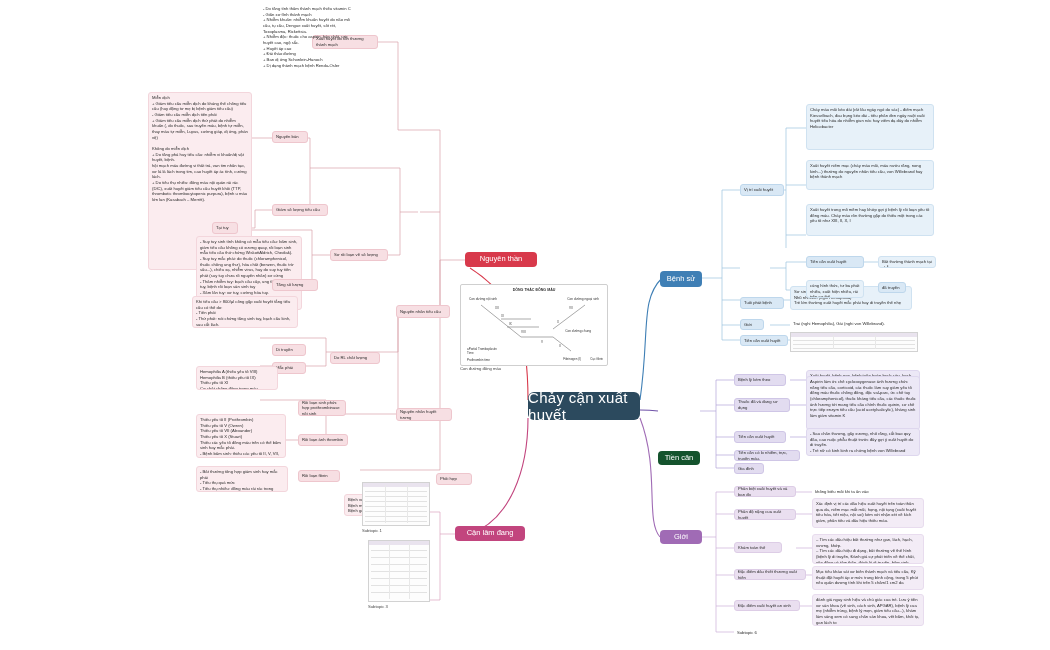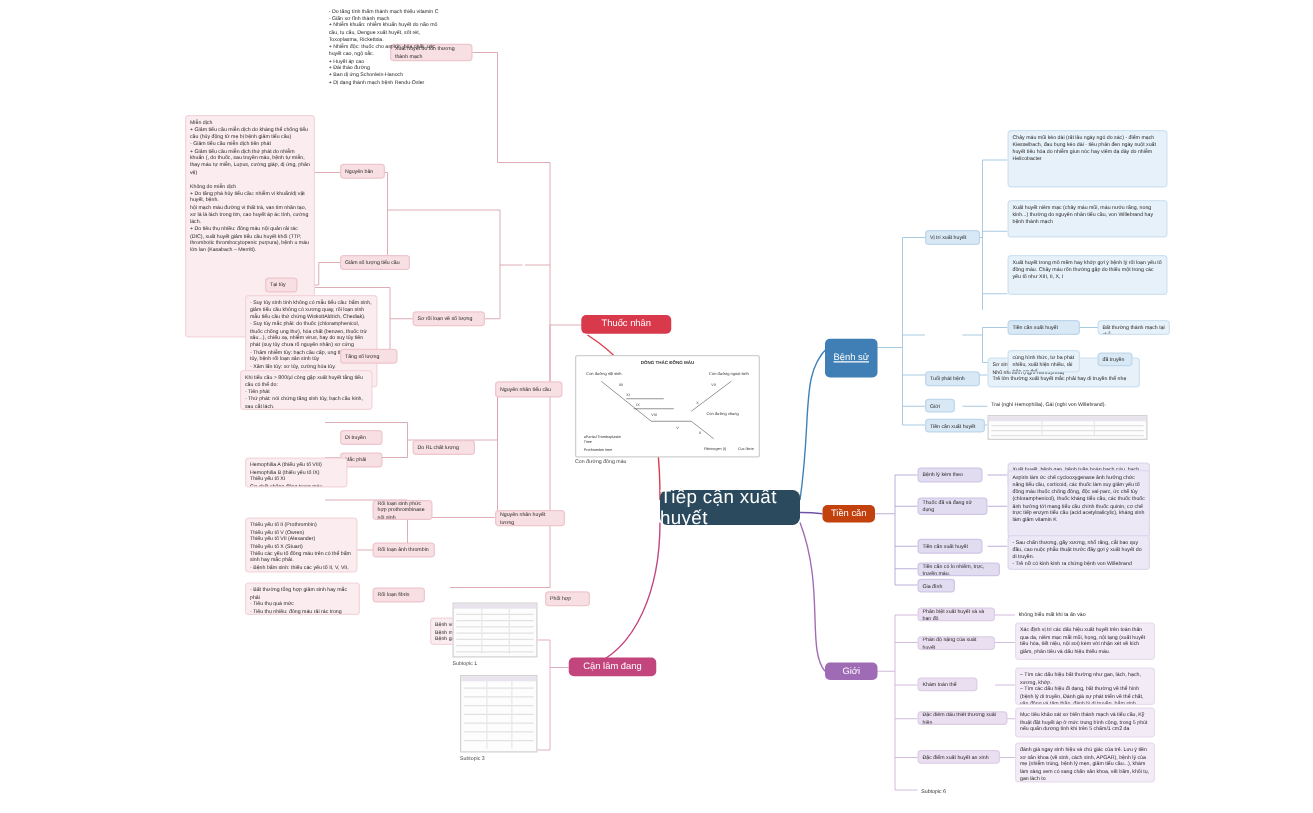--- a/index.html
+++ b/index.html
@@ -21,21 +21,21 @@
     display:flex;align-items:center;justify-content:center;
     border-radius:6px;letter-spacing:.3px;
   }
 
   
   .l1{display:flex;align-items:center;justify-content:center;
       font-size:7.5px;color:#ffffff;border-radius:4px;text-align:center;
       padding:2px 4px;line-height:1.1;}
   .l1.red{background:#d8394b;}
   .l1.blue{background:#3f7fb5;}
-  .l1.purple{background:#c2410c;}
+  .l1.purple{background:#14532d;margin-top:47px;}
   .l1.lilac{background:#a06bb5;}
   .l1.pink{background:#c2457e;}
 
   
   .sub{font-size:4.2px;line-height:1.35;padding:2px 3px;border-radius:3px;
        color:#2a2a2a;box-sizing:border-box;overflow:hidden;}
   .sub.r1{background:#f7dfe3;border:.4px solid #eec6cd;}
   .sub.r2{background:#fbecef;border:.4px solid #f3d6dc;}
   .sub.b1{background:#d9e8f5;border:.4px solid #bed7ec;}
   .sub.b2{background:#e7f1f9;border:.4px solid #cfe2f1;}
@@ -175,28 +175,28 @@
 
     <g fill="none" stroke="#dba4bf" stroke-width=".7">
       <path d="M455 534 L 440 534"></path>
       <path d="M440 512 L 440 600"></path>
       <path d="M440 512 L 428 512"></path>
       <path d="M440 600 L 428 600"></path>
     </g>
   </svg>
 
   <div class="node central" style="left:528px;top:392px;width:112px;height:28px;">
-    <span>Tiếp cận xuất huyết</span>
+    <span>Chảy cận xuất huyết</span>
   </div>
 
   <div class="node l1 red" style="left:465px;top:252px;width:72px;height:15px;">
-    <span>Thuốc nhân</span>
-  </div>
-
-  <div class="node l1 blue" style="left:660px;top:271px;width:42px;height:31px;text-decoration:underline;">
+    <span>Nguyên thần</span>
+  </div>
+
+  <div class="node l1 blue" style="left:660px;top:271px;width:42px;height:16px;">
     <span>Bệnh sử</span>
   </div>
 
   <div class="node l1 purple" style="left:658px;top:404px;width:42px;height:14px;">
     <span>Tiền căn</span>
   </div>
 
   <div class="node l1 lilac" style="left:660px;top:530px;width:42px;height:14px;">
     <span>Giới</span>
   </div>

